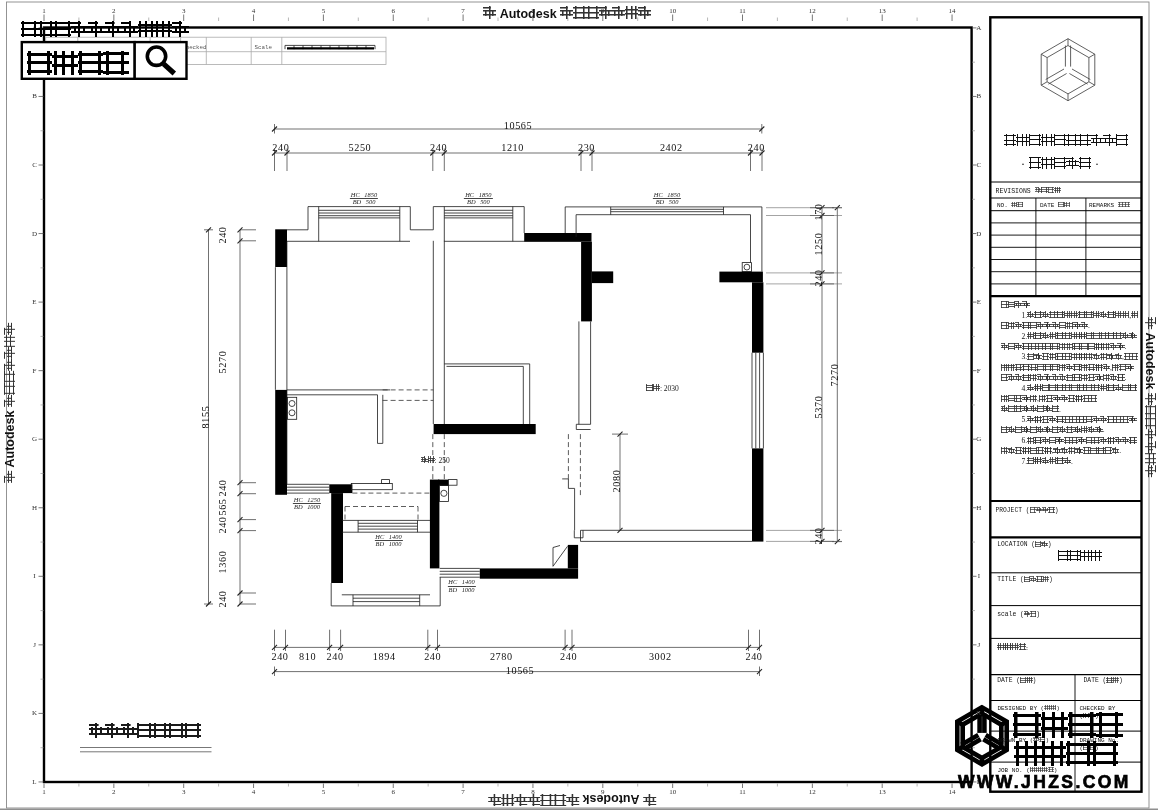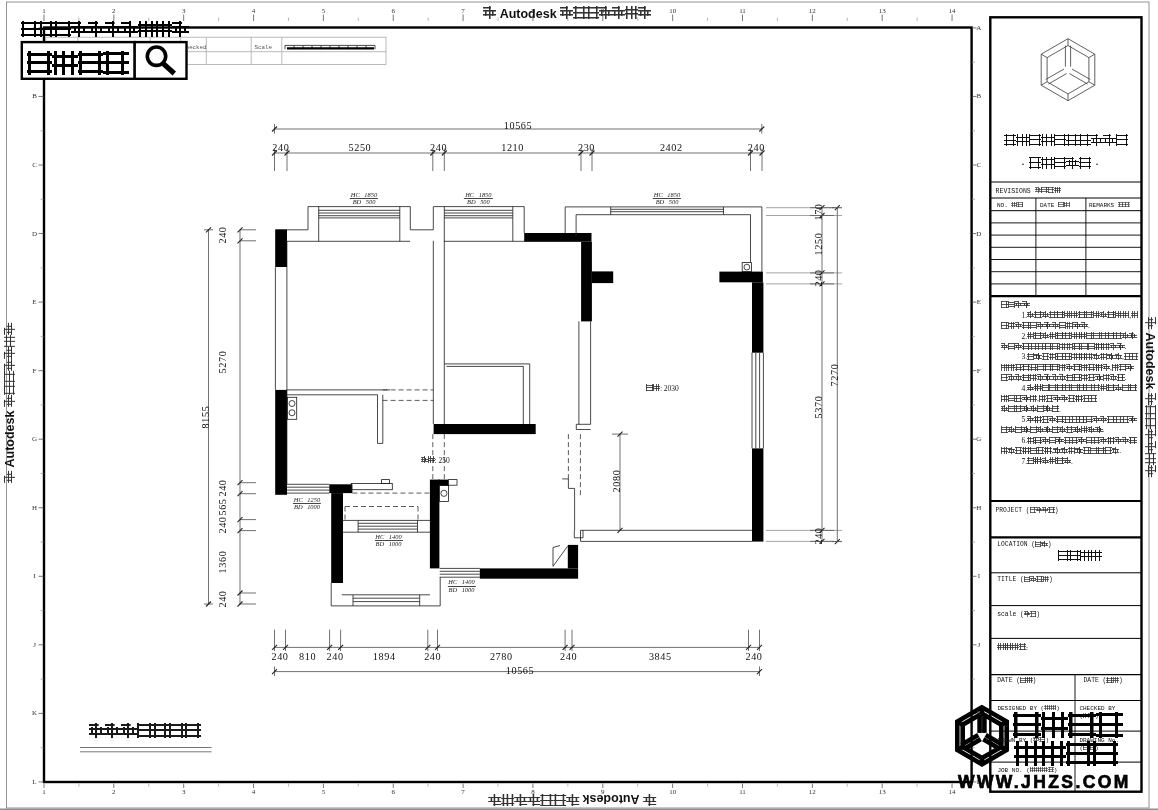--- a/index.html
+++ b/index.html
@@ -508,21 +508,21 @@
 <div style="position:absolute;left:671.3px;top:146.5px;font-family:'Liberation Serif',serif;font-size:10.2px;letter-spacing:0.6px;color:#111;transform:translate(-50%,-50%);white-space:nowrap;">2402</div>
 <div style="position:absolute;left:756.3px;top:146.5px;font-family:'Liberation Serif',serif;font-size:10.2px;letter-spacing:0.6px;color:#111;transform:translate(-50%,-50%);white-space:nowrap;">240</div>
 
 <div style="position:absolute;left:280px;top:655.5px;font-family:'Liberation Serif',serif;font-size:10.2px;letter-spacing:0.6px;color:#111;transform:translate(-50%,-50%);white-space:nowrap;">240</div>
 <div style="position:absolute;left:307.6px;top:655.5px;font-family:'Liberation Serif',serif;font-size:10.2px;letter-spacing:0.6px;color:#111;transform:translate(-50%,-50%);white-space:nowrap;">810</div>
 <div style="position:absolute;left:335.1px;top:655.5px;font-family:'Liberation Serif',serif;font-size:10.2px;letter-spacing:0.6px;color:#111;transform:translate(-50%,-50%);white-space:nowrap;">240</div>
 <div style="position:absolute;left:384.2px;top:655.5px;font-family:'Liberation Serif',serif;font-size:10.2px;letter-spacing:0.6px;color:#111;transform:translate(-50%,-50%);white-space:nowrap;">1894</div>
 <div style="position:absolute;left:432.7px;top:655.5px;font-family:'Liberation Serif',serif;font-size:10.2px;letter-spacing:0.6px;color:#111;transform:translate(-50%,-50%);white-space:nowrap;">240</div>
 <div style="position:absolute;left:501.3px;top:655.5px;font-family:'Liberation Serif',serif;font-size:10.2px;letter-spacing:0.6px;color:#111;transform:translate(-50%,-50%);white-space:nowrap;">2780</div>
 <div style="position:absolute;left:568.6px;top:655.5px;font-family:'Liberation Serif',serif;font-size:10.2px;letter-spacing:0.6px;color:#111;transform:translate(-50%,-50%);white-space:nowrap;">240</div>
-<div style="position:absolute;left:660.3px;top:655.5px;font-family:'Liberation Serif',serif;font-size:10.2px;letter-spacing:0.6px;color:#111;transform:translate(-50%,-50%);white-space:nowrap;">3845</div>
+<div style="position:absolute;left:660.3px;top:655.5px;font-family:'Liberation Serif',serif;font-size:10.2px;letter-spacing:0.6px;color:#111;transform:translate(-50%,-50%);white-space:nowrap;">3002</div>
 <div style="position:absolute;left:754px;top:655.5px;font-family:'Liberation Serif',serif;font-size:10.2px;letter-spacing:0.6px;color:#111;transform:translate(-50%,-50%);white-space:nowrap;">240</div>
 <div style="position:absolute;left:520px;top:669.5px;font-family:'Liberation Serif',serif;font-size:10.2px;letter-spacing:0.6px;color:#111;transform:translate(-50%,-50%);white-space:nowrap;">10565</div>
 
 <div style="position:absolute;left:222px;top:235.3px;font-family:'Liberation Serif',serif;font-size:10.2px;letter-spacing:0.6px;color:#111;transform:translate(-50%,-50%) rotate(-90deg);white-space:nowrap;">240</div>
 <div style="position:absolute;left:222px;top:361.8px;font-family:'Liberation Serif',serif;font-size:10.2px;letter-spacing:0.6px;color:#111;transform:translate(-50%,-50%) rotate(-90deg);white-space:nowrap;">5270</div>
 <div style="position:absolute;left:222px;top:488.2px;font-family:'Liberation Serif',serif;font-size:10.2px;letter-spacing:0.6px;color:#111;transform:translate(-50%,-50%) rotate(-90deg);white-space:nowrap;">240</div>
 <div style="position:absolute;left:222px;top:506.7px;font-family:'Liberation Serif',serif;font-size:10.2px;letter-spacing:0.6px;color:#111;transform:translate(-50%,-50%) rotate(-90deg);white-space:nowrap;">565</div>
 <div style="position:absolute;left:222px;top:525.1px;font-family:'Liberation Serif',serif;font-size:10.2px;letter-spacing:0.6px;color:#111;transform:translate(-50%,-50%) rotate(-90deg);white-space:nowrap;">240</div>
 <div style="position:absolute;left:222px;top:561.8px;font-family:'Liberation Serif',serif;font-size:10.2px;letter-spacing:0.6px;color:#111;transform:translate(-50%,-50%) rotate(-90deg);white-space:nowrap;">1360</div>
 <div style="position:absolute;left:222px;top:598.5px;font-family:'Liberation Serif',serif;font-size:10.2px;letter-spacing:0.6px;color:#111;transform:translate(-50%,-50%) rotate(-90deg);white-space:nowrap;">240</div>

